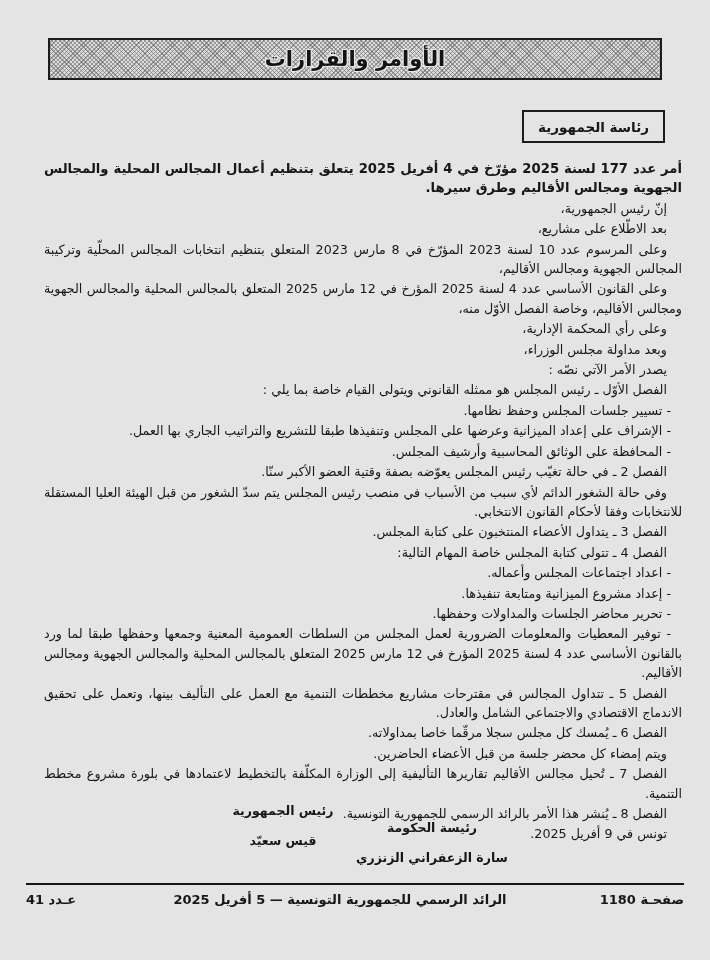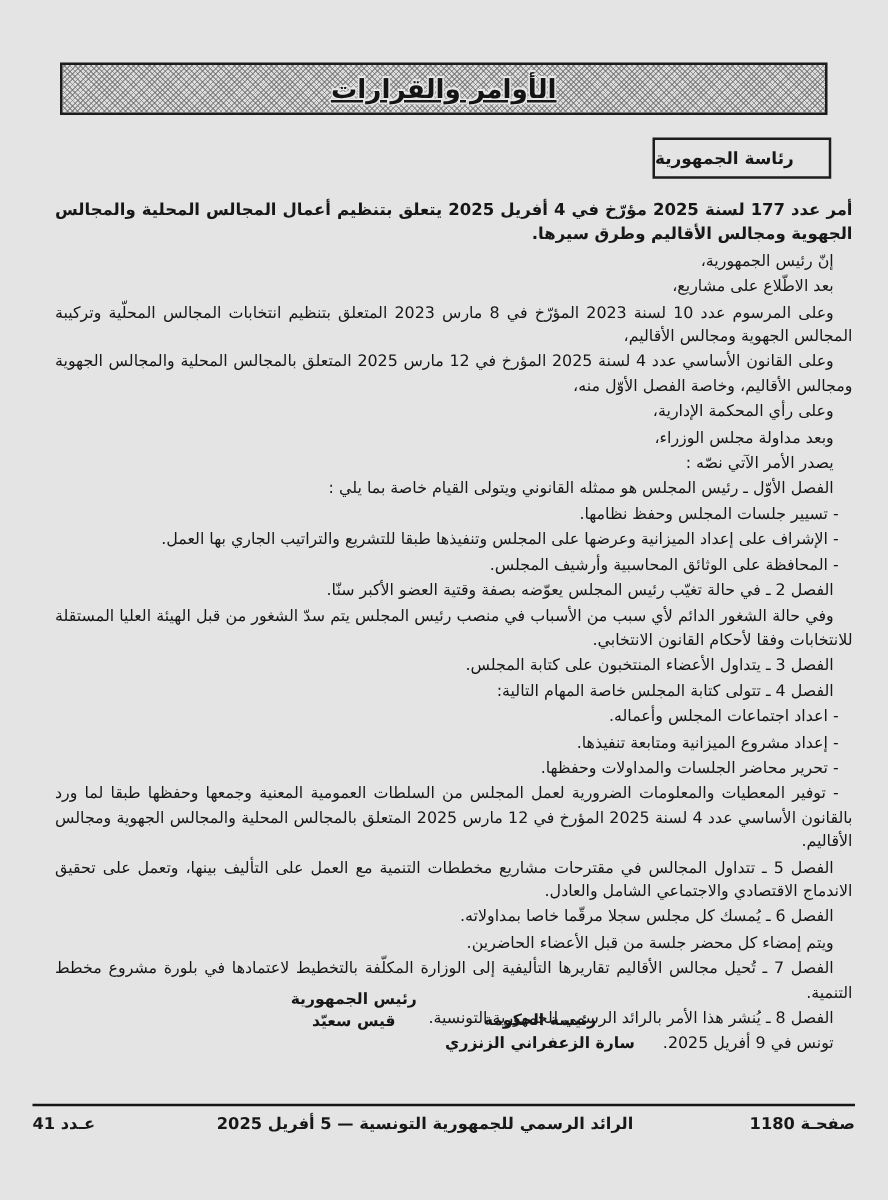--- a/index.html
+++ b/index.html
@@ -1,49 +1,48 @@
 <!DOCTYPE html>
 <html lang="ar"><head>
 <meta charset="utf-8">
 <style>
   html,body{margin:0;padding:0;background:#e4e4e4;}
   .page{
     position:relative;width:710px;height:960px;background:#e4e4e4;
     font-family:"DejaVu Sans",sans-serif;color:#171717;direction:rtl;overflow:hidden;
   }
   .banner{
-    position:absolute;top:50px;left:48px;width:614px;height:42px;box-sizing:border-box;
+    position:absolute;top:38px;left:48px;width:614px;height:42px;box-sizing:border-box;
     border:2px solid #1c1c1c;display:flex;align-items:center;justify-content:center;
     background-color:#dcdcdc;
     background-image:
       repeating-linear-gradient(45deg,rgba(95,95,95,.55) 0 1px,transparent 1px 3px),
       repeating-linear-gradient(-45deg,rgba(95,95,95,.55) 0 1px,transparent 1px 3px);
-    text-decoration: underline;
   }
   .banner-text{
     font-size:21px;font-weight:bold;letter-spacing:1px;color:#141414;
     text-shadow:-1px -1px 0 #e7e7e7,1px -1px 0 #e7e7e7,-1px 1px 0 #e7e7e7,1px 1px 0 #e7e7e7,0 0 4px #e7e7e7;
   }
   .issuer-box{
     position:absolute;top:110px;right:45px;width:143px;height:33px;box-sizing:border-box;
-    border:2px solid #1c1c1c;display:flex;align-items:center;justify-content:flex-end;
+    border:2px solid #1c1c1c;display:flex;align-items:center;justify-content:center;
     font-weight:bold;font-size:13.5px;
   }
   .content{
     position:absolute;top:159px;right:28px;left:26px;
     text-align:justify;font-size:12.7px;line-height:19.4px;
   }
   .content p{margin:0 0 1px 18px;}
   .pt{font-weight:bold;font-size:13.2px;text-indent:0;}
   .pp{text-indent:15px;}
   .pb{text-indent:11px;}
   .sig{position:absolute;text-align:center;font-weight:bold;font-size:12.5px;line-height:17.5px;}
   .sig-president{top:790px;left:213px;width:140px;}
   .sig-pm{top:807px;left:352px;width:160px;}
-  .sig div{white-space:nowrap;}
+  .sig div{white-space:nowrap;margin-top:12px;}
   .footer{
     position:absolute;top:883px;right:26px;left:26px;
     border-top:2px solid #161616;padding-top:7px;
     display:flex;align-items:baseline;font-weight:bold;font-size:13px;
   }
   .f-page{width:130px;text-align:right;}
   .f-center{flex:1;text-align:center;}
   .f-issue{width:100px;text-align:left;}
 </style>
 </head>

